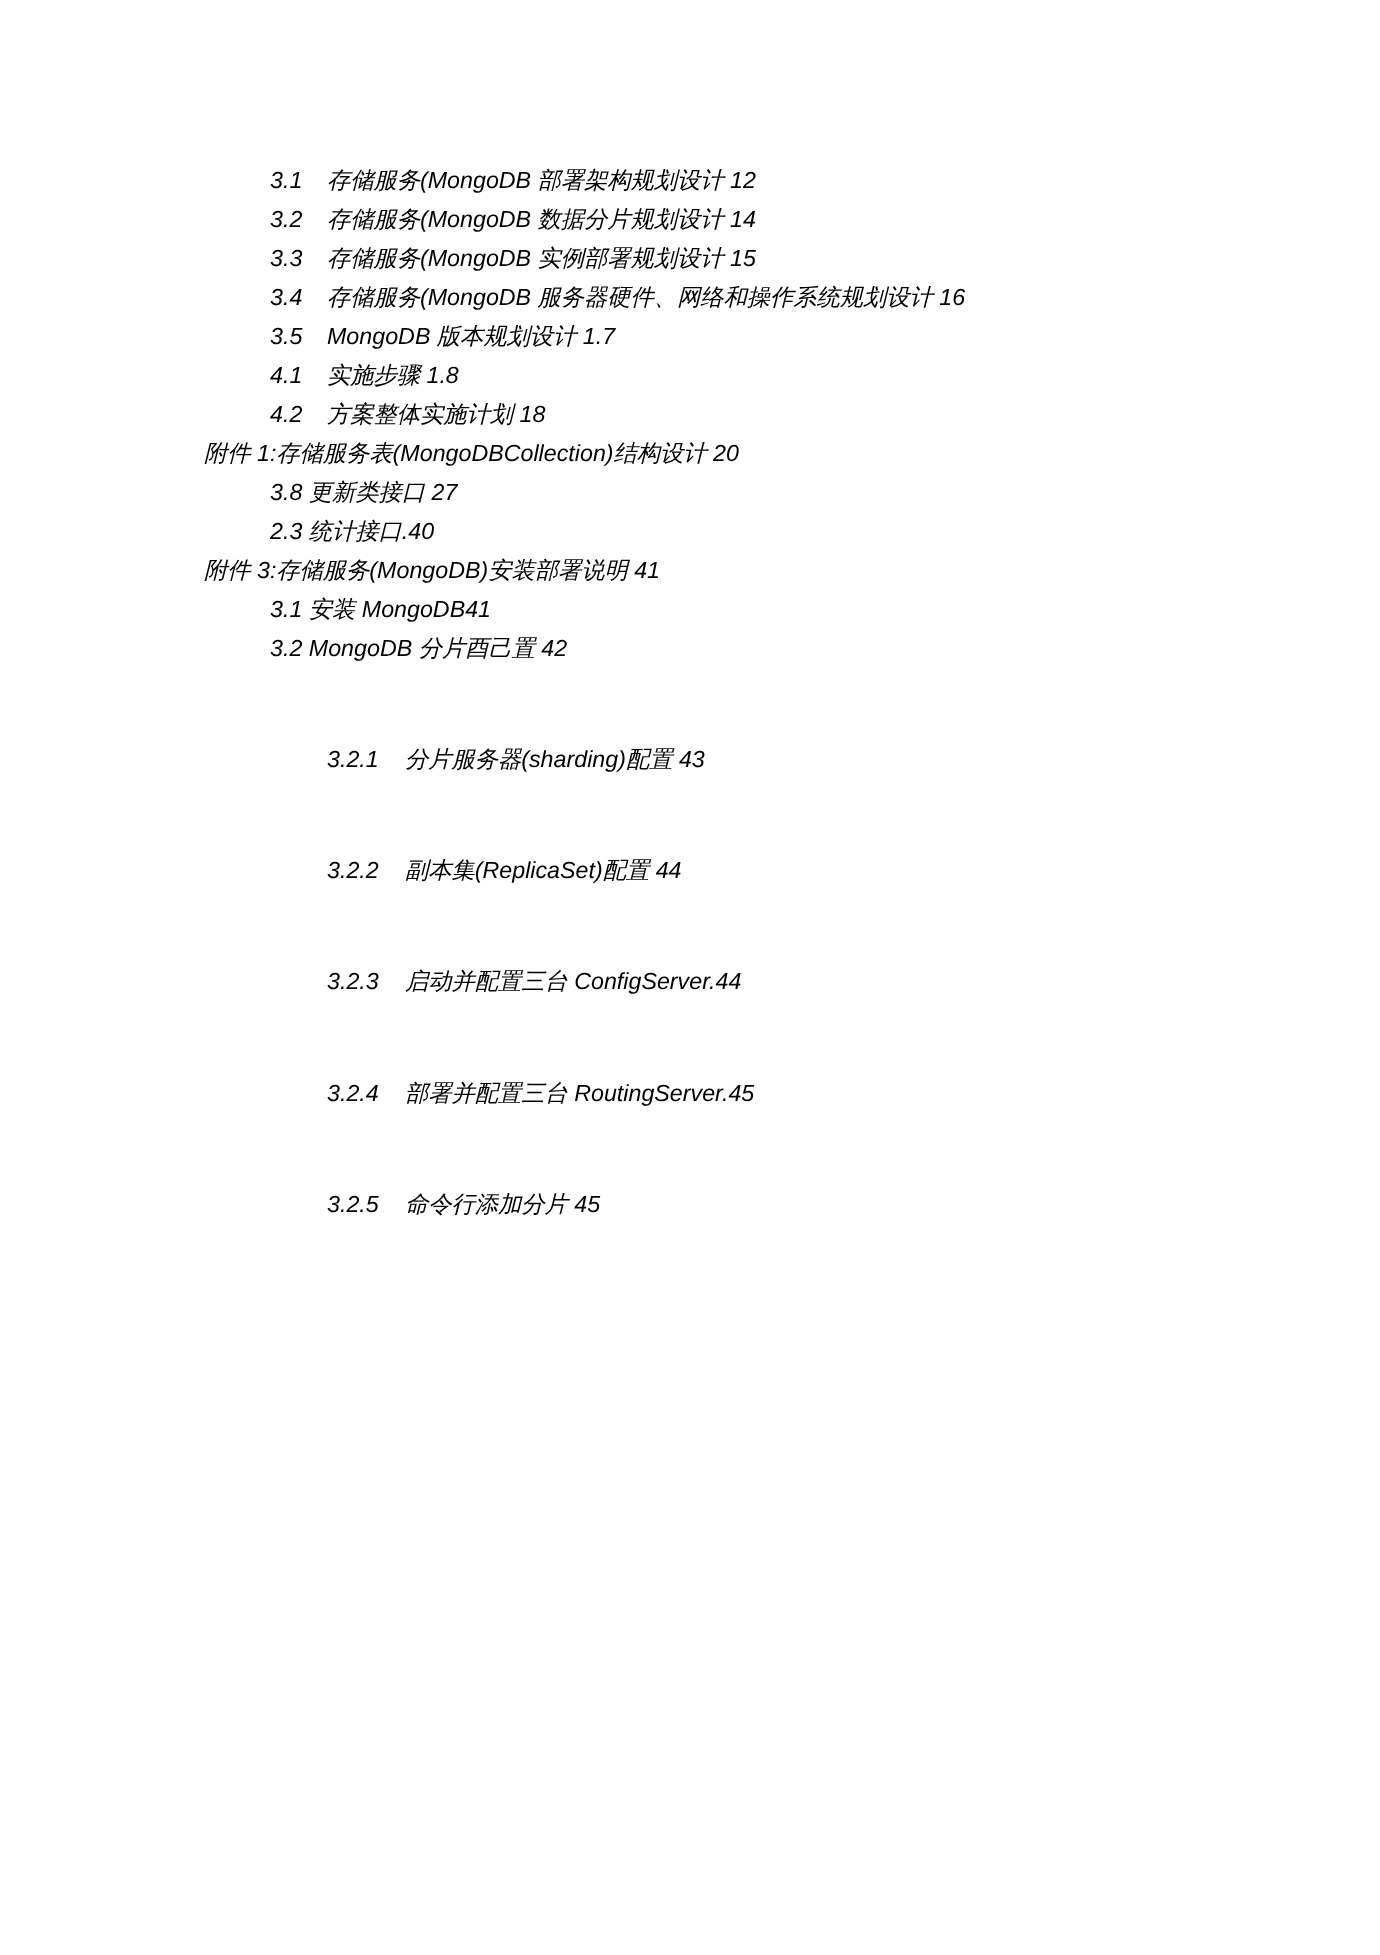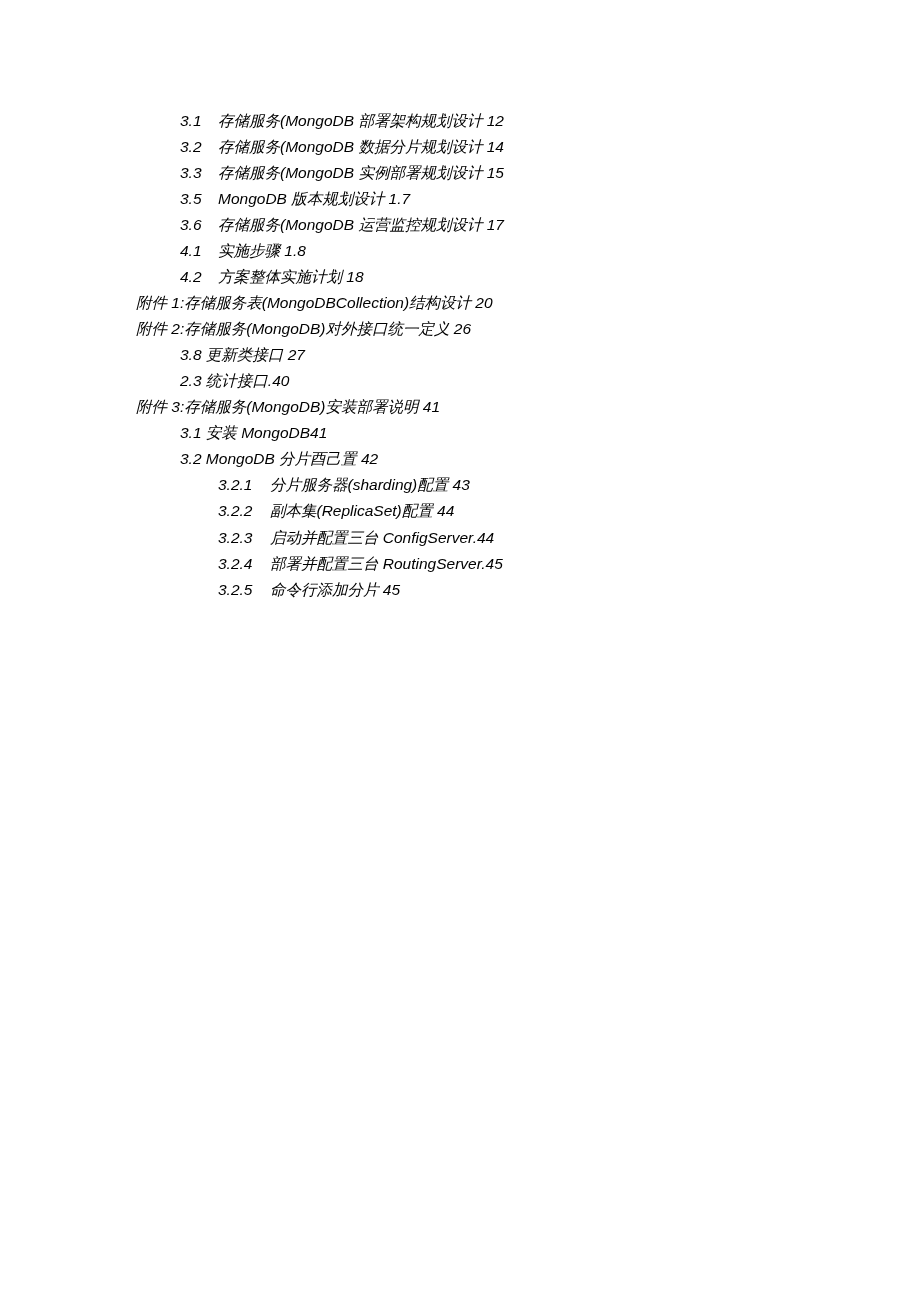--- a/index.html
+++ b/index.html
@@ -26,46 +26,46 @@
       padding-left: 0px;
     }
     .indent-2 {
       padding-left: 44px;
     }
     .indent-2b {
       padding-left: 44px;
     }
     .indent-3 {
       padding-left: 82px;
+      margin-top: 48px;
     }
     .num {
       display: inline-block;
     }
     .num-spaced {
       display: inline-block;
       min-width: 38px;
     }
     .num-spaced-3 {
       display: inline-block;
       min-width: 52px;
     }
   </style>
 </head>
 <body>
 
 <div>
   <div class="toc-line indent-2"><span class="num-spaced">3.1</span><span>存储服务(MongoDB 部署架构规划设计 12</span></div>
   <div class="toc-line indent-2"><span class="num-spaced">3.2</span><span>存储服务(MongoDB 数据分片规划设计 14</span></div>
   <div class="toc-line indent-2"><span class="num-spaced">3.3</span><span>存储服务(MongoDB 实例部署规划设计 15</span></div>
+  <div class="toc-line indent-2"><span class="num-spaced">3.4</span><span>存储服务(MongoDB 服务器硬件、网络和操作系统规划设计 16</span></div>
   <div class="toc-line indent-2"><span class="num-spaced">3.5</span><span>MongoDB 版本规划设计 1.7</span></div>
-  <div class="toc-line indent-2"><span class="num-spaced">3.6</span><span>存储服务(MongoDB 运营监控规划设计 17</span></div>
   <div class="toc-line indent-2"><span class="num-spaced">4.1</span><span>实施步骤 1.8</span></div>
   <div class="toc-line indent-2"><span class="num-spaced">4.2</span><span>方案整体实施计划 18</span></div>
   <div class="toc-line indent-1"><span class="num"></span><span>附件 1:存储服务表(MongoDBCollection)结构设计 20</span></div>
-  <div class="toc-line indent-1"><span class="num"></span><span>附件 2:存储服务(MongoDB)对外接口统一定义 26</span></div>
   <div class="toc-line indent-2b"><span class="num">3.8</span><span> 更新类接口 27</span></div>
   <div class="toc-line indent-2b"><span class="num">2.3</span><span> 统计接口.40</span></div>
   <div class="toc-line indent-1"><span class="num"></span><span>附件 3:存储服务(MongoDB)安装部署说明 41</span></div>
   <div class="toc-line indent-2b"><span class="num">3.1</span><span> 安装 MongoDB41</span></div>
   <div class="toc-line indent-2b"><span class="num">3.2</span><span> MongoDB 分片酉己置 42</span></div>
   <div class="toc-line indent-3"><span class="num-spaced-3">3.2.1</span><span>分片服务器(sharding)配置 43</span></div>
   <div class="toc-line indent-3"><span class="num-spaced-3">3.2.2</span><span>副本集(ReplicaSet)配置 44</span></div>
   <div class="toc-line indent-3"><span class="num-spaced-3">3.2.3</span><span>启动并配置三台 ConfigServer.44</span></div>
   <div class="toc-line indent-3"><span class="num-spaced-3">3.2.4</span><span>部署并配置三台 RoutingServer.45</span></div>
   <div class="toc-line indent-3"><span class="num-spaced-3">3.2.5</span><span>命令行添加分片 45</span></div>

